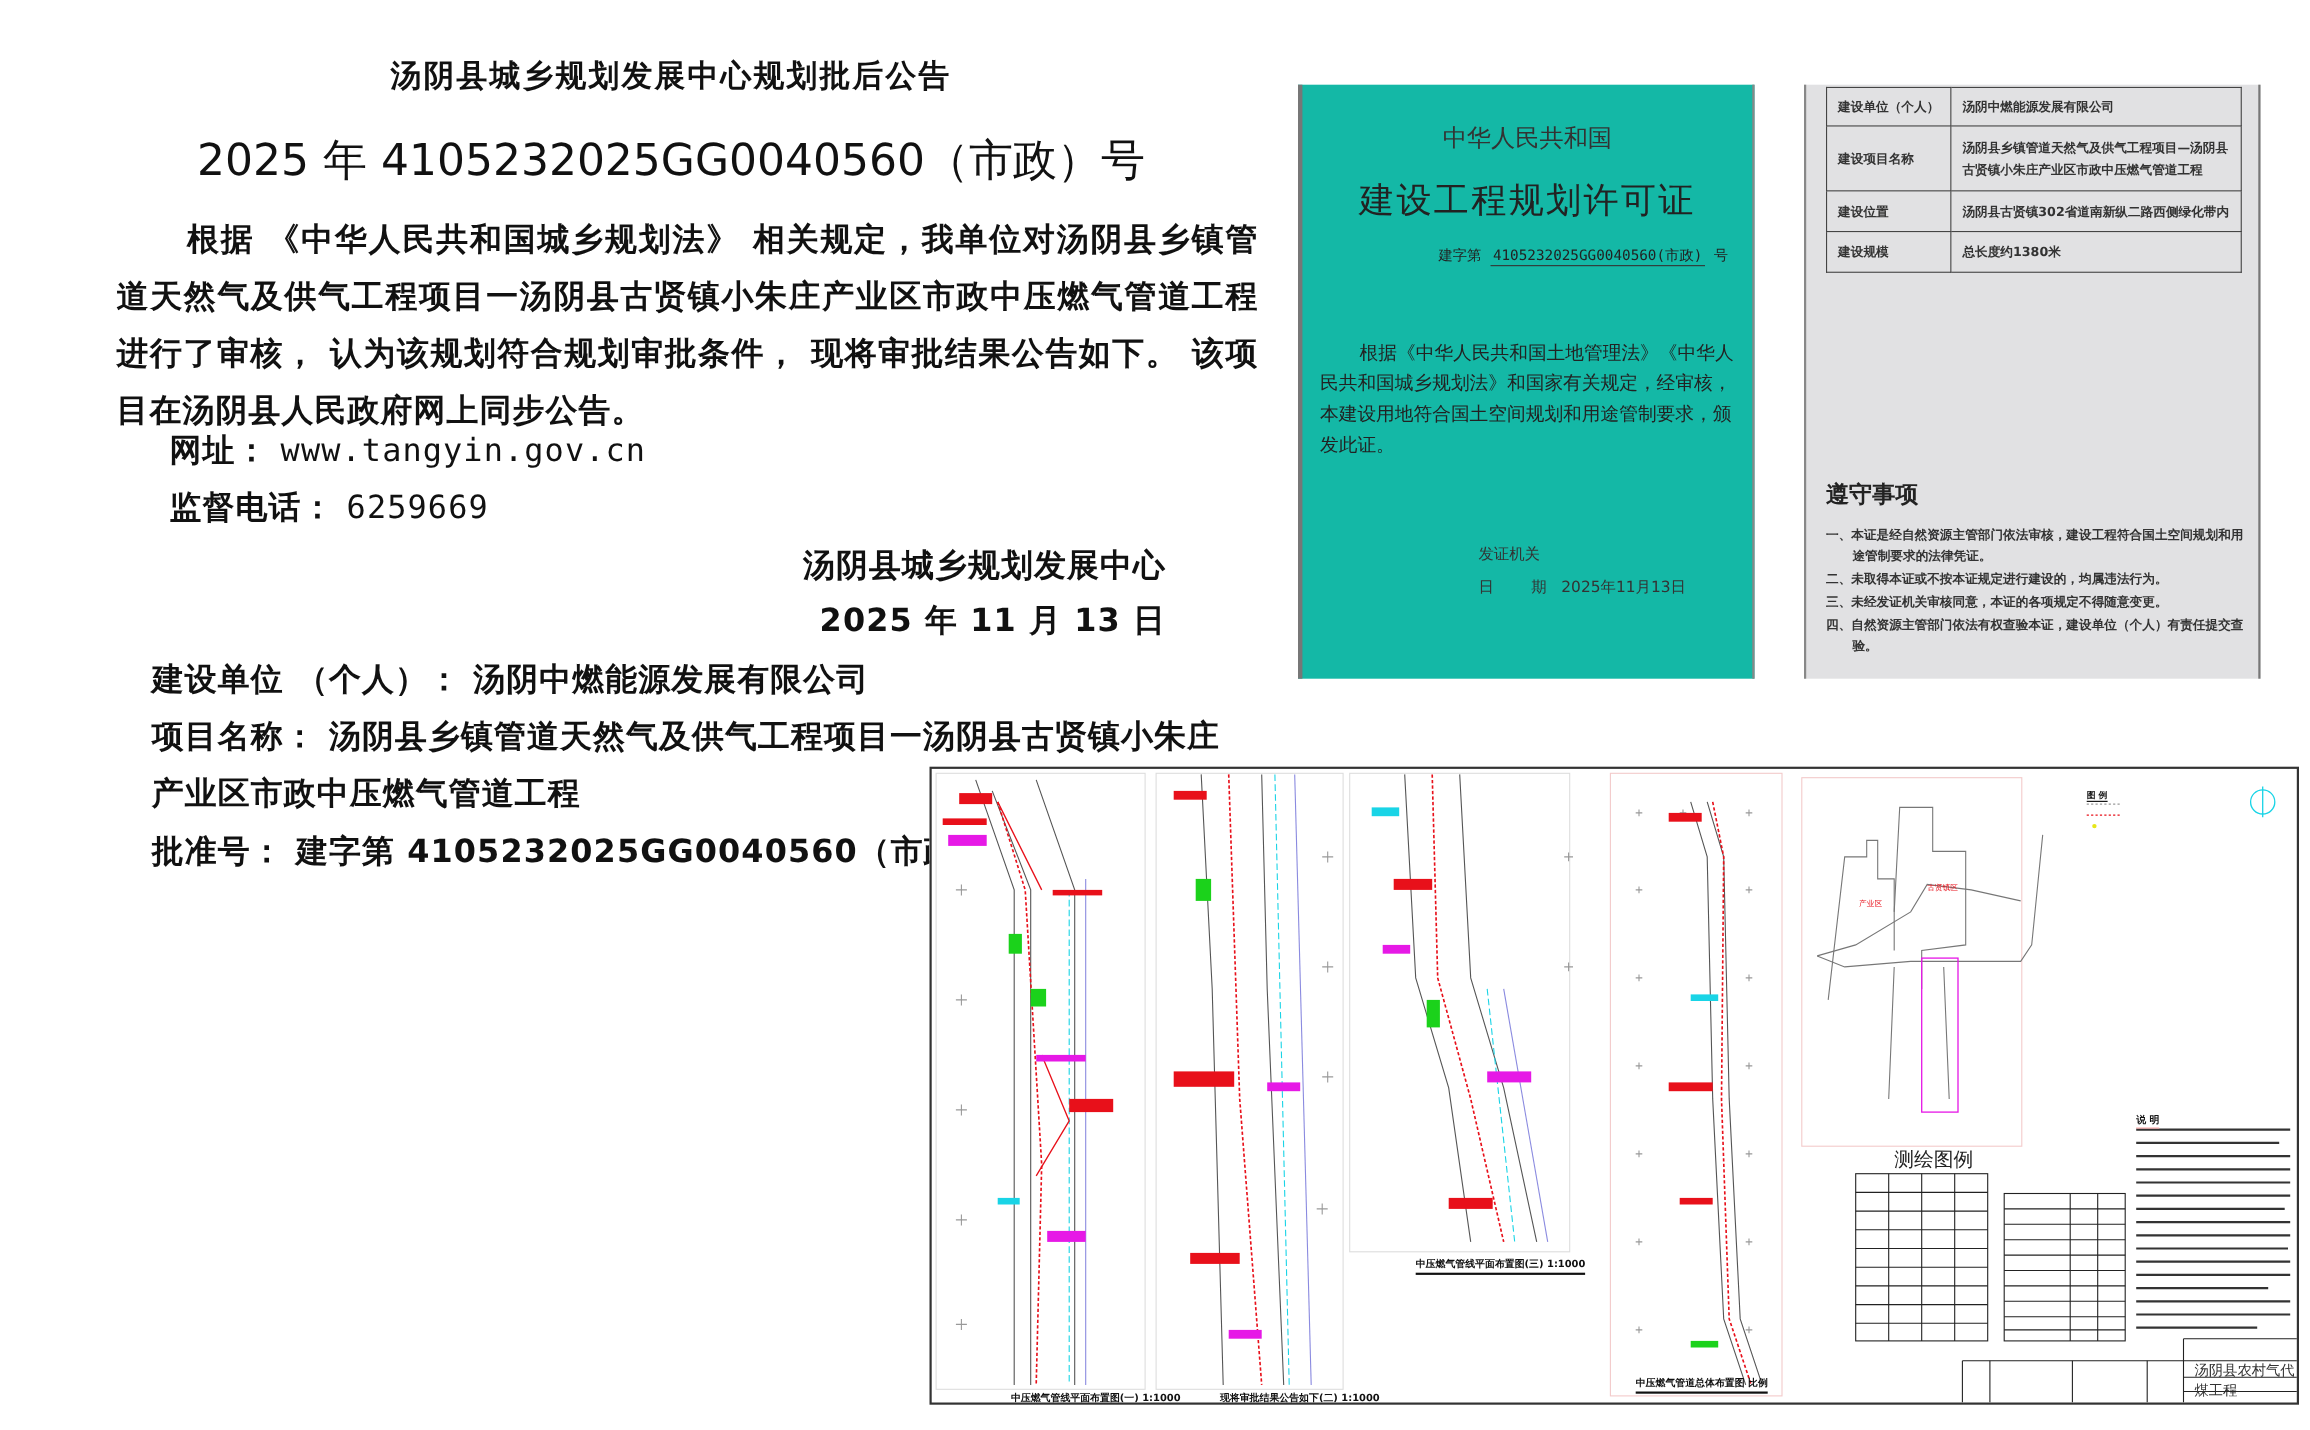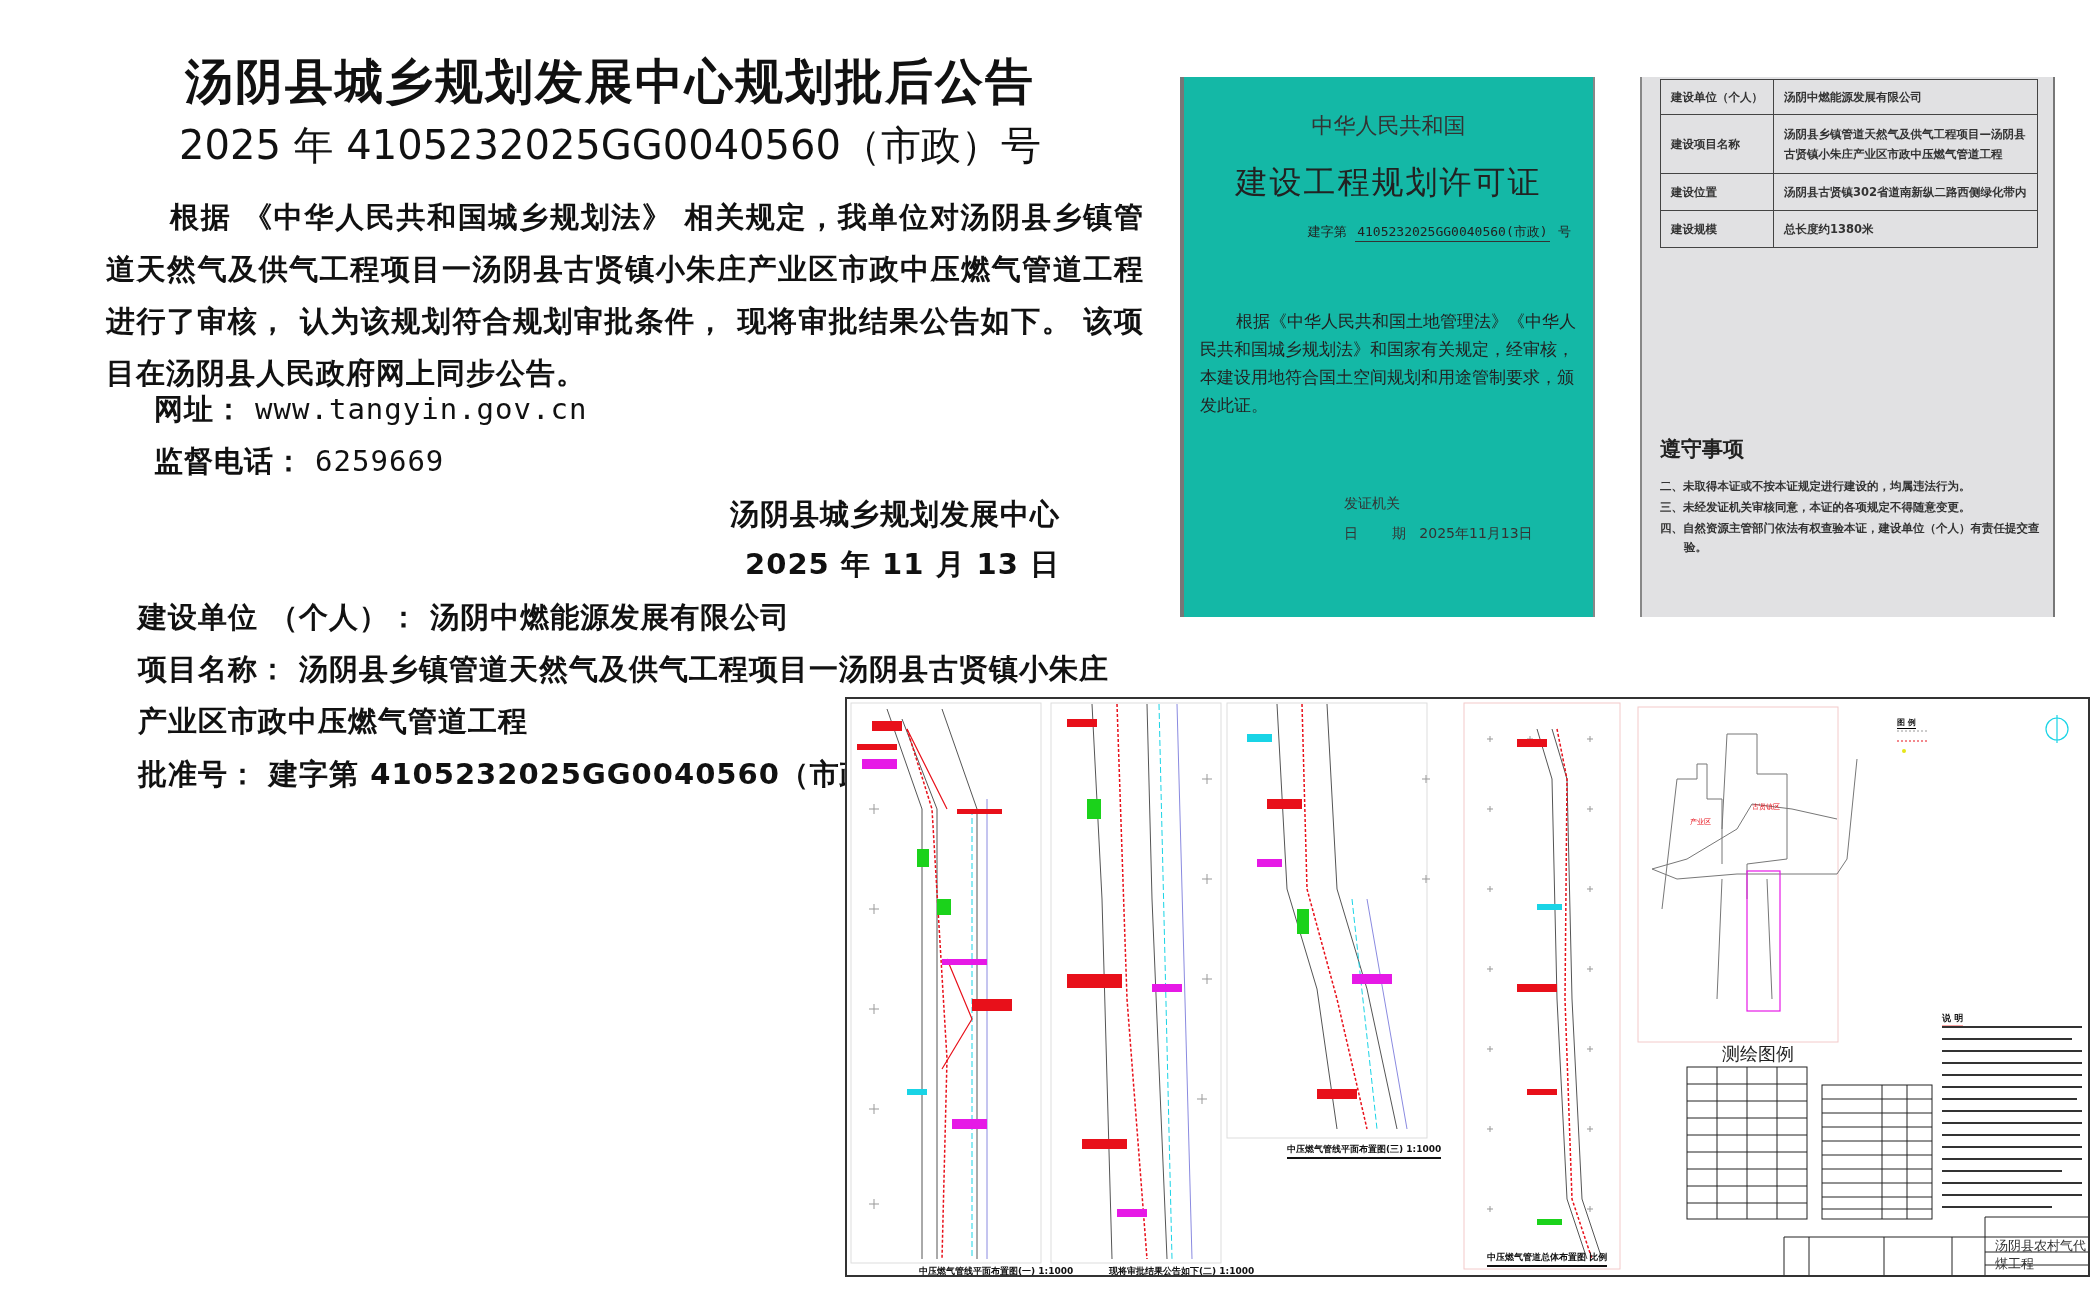--- a/index.html
+++ b/index.html
@@ -1,21 +1,21 @@
 <!DOCTYPE html>
 <html><head>
   <meta charset="utf-8">
   <style>
     html, body { margin:0; padding:0; background:#ffffff; }
     body { width:2100px; height:1300px; position:relative; overflow:hidden;
            font-family:"DejaVu Serif", "Liberation Serif", serif; color:#111; }
     .abs { position:absolute; }
 
     
-    .ann-title { left:0; width:1220px; top:50px; text-align:center; font-size:48px; font-weight:bold; letter-spacing:2px;
+    .ann-title { left:0; width:1220px; top:50px; text-align:center; font-size:28px; font-weight:bold; letter-spacing:2px;
                  font-family:"DejaVu Sans", "Liberation Sans", sans-serif; }
     .ann-number { left:0; width:1220px; top:118px; text-align:center; font-size:40px;
                   font-family:"DejaVu Sans", "Liberation Sans", sans-serif; }
     .ann-body { left:90px; width:1070px; top:175px; font-size:29px; line-height:52px; letter-spacing:1px;
                 font-family:"DejaVu Sans", "Liberation Sans", sans-serif; font-weight:bold; }
     .ann-body p { margin:16px; text-indent:64px; text-align:justify; }
     .ann-line { font-size:29px; font-family:"DejaVu Sans", "Liberation Sans", sans-serif; font-weight:bold; letter-spacing:1px; }
     .ann-line .mono { font-family:"DejaVu Sans Mono", "Liberation Mono", monospace; font-weight:normal; }
     .ann-right { text-align:right; }
 
@@ -128,20 +128,21 @@
       <td>汤阴县古贤镇302省道南新纵二路西侧绿化带内</td>
     </tr>
     <tr class="r4">
       <td class="k">建设规模</td>
       <td>总长度约1380米</td>
     </tr>
   </tbody>
     </table>
   <div class="rules-title">遵守事项</div>
   <div class="rules">
+    <div>一、本证是经自然资源主管部门依法审核，建设工程符合国土空间规划和用途管制要求的法律凭证。</div>
     <div>二、未取得本证或不按本证规定进行建设的，均属违法行为。</div>
     <div>三、未经发证机关审核同意，本证的各项规定不得随意变更。</div>
     <div>四、自然资源主管部门依法有权查验本证，建设单位（个人）有责任提交查验。</div>
   </div>
 </div>
 
 <div class="abs drawing">
   <svg width="1245" height="580" viewBox="0 0 1245 580" style="position:absolute;left:0;top:0;">
 
     <rect x="4" y="4" width="190" height="560" fill="none" stroke="#ddd" stroke-width="1"></rect>

